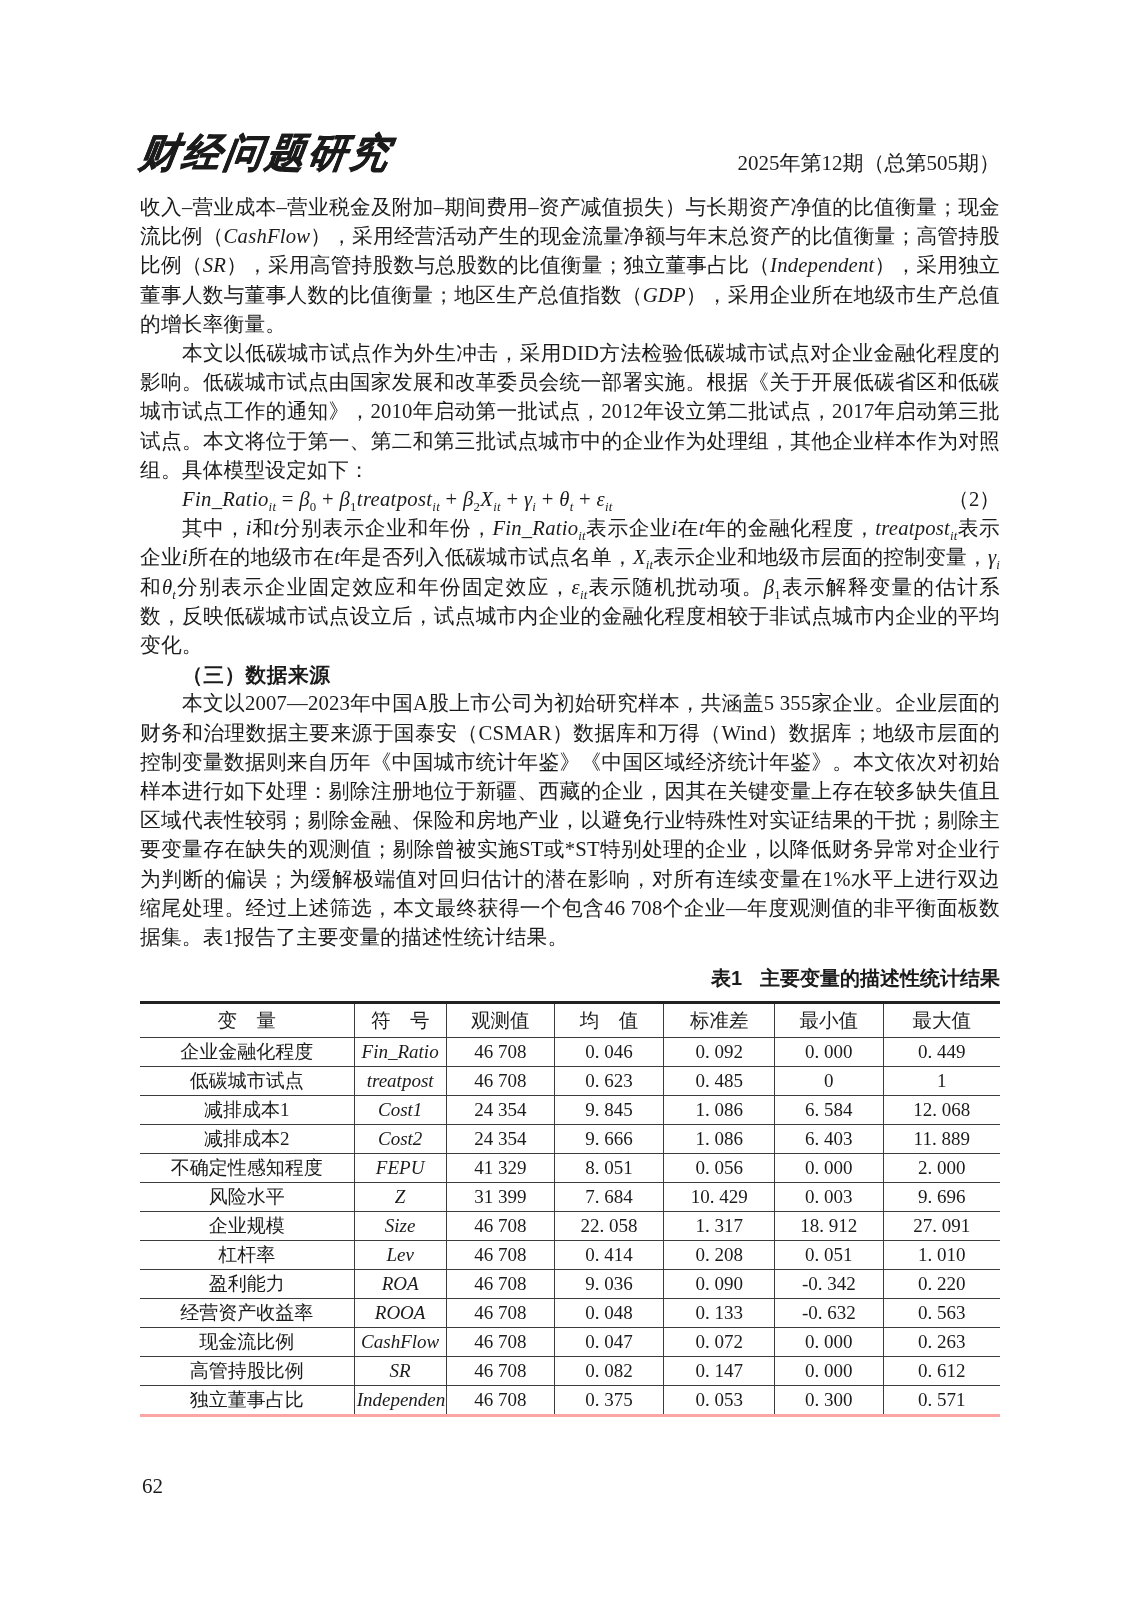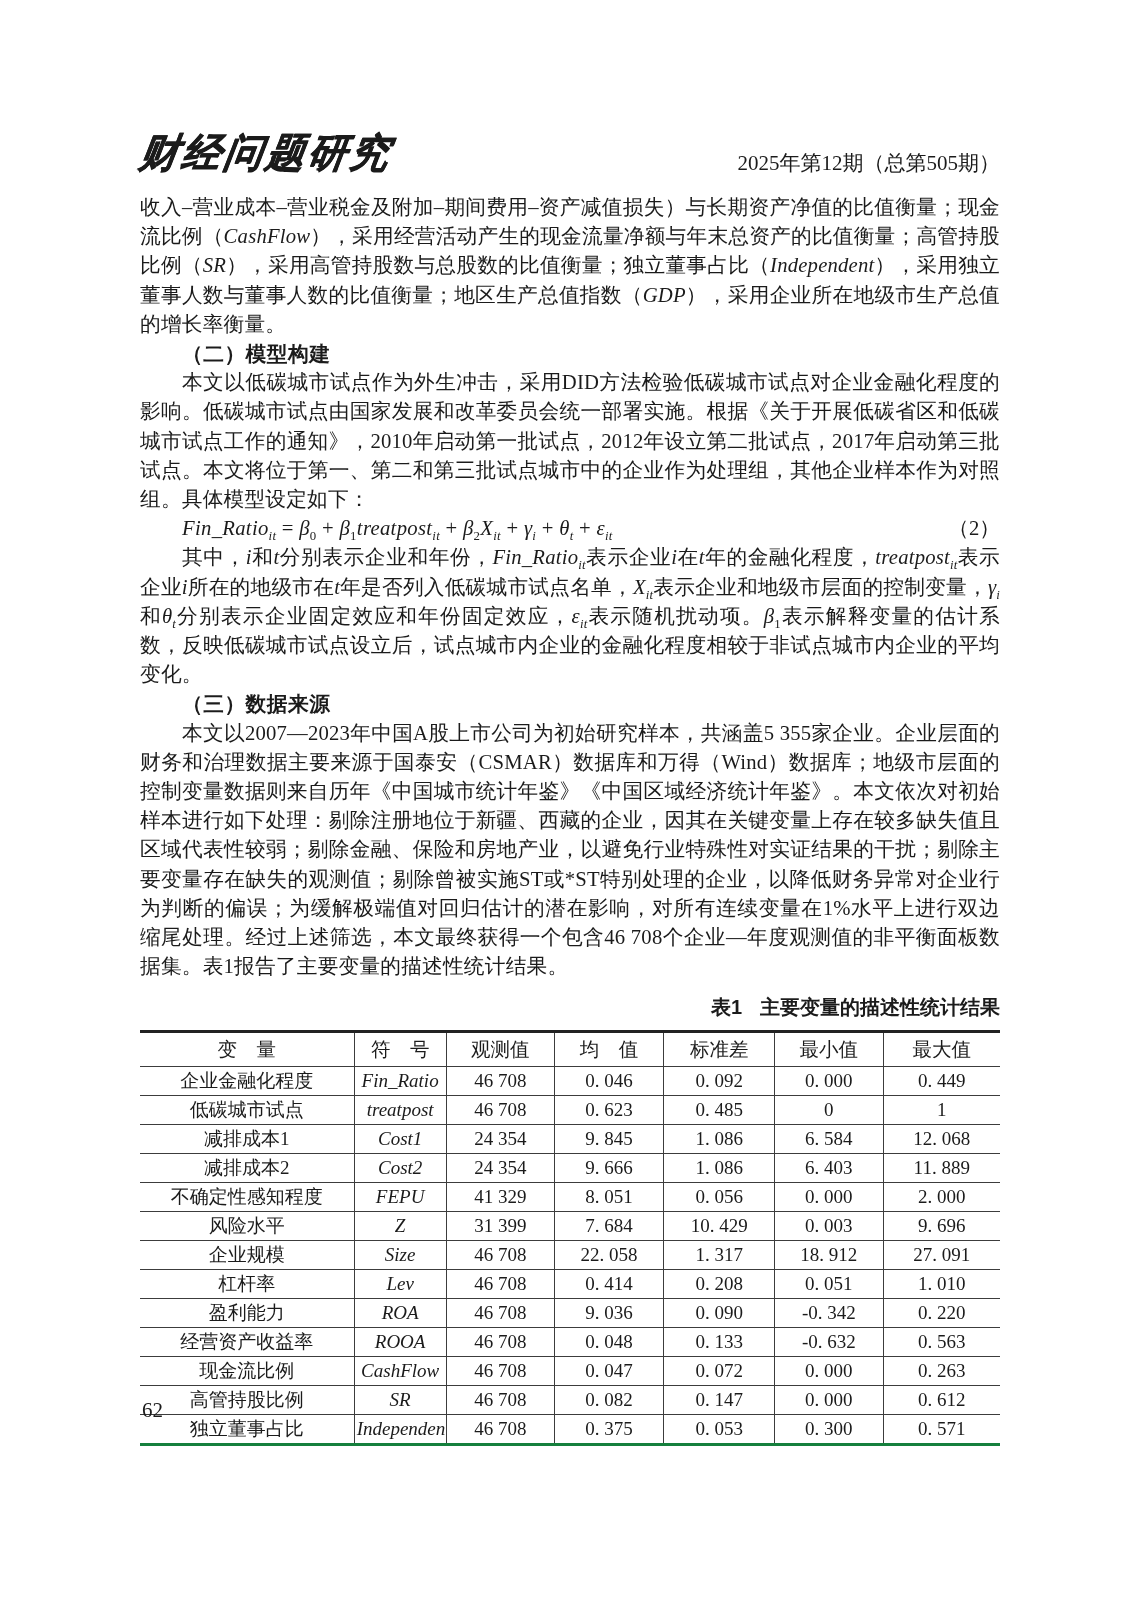--- a/index.html
+++ b/index.html
@@ -50,55 +50,54 @@
   .eq-num { font-size:20.7px; }
   
   .tbl-title {
     text-align:right; margin:13px 0 9px 0;
     font-size:20px; font-weight:bold;
     font-family:"Liberation Sans","DejaVu Sans",sans-serif;
   }
   .tbl-title .gap { display:inline-block; width:18px; }
   table.stats {
     width:100%; border-collapse:collapse; table-layout:fixed;
-    border-top:3px solid #222; border-bottom:3px solid #15803d;
+    border-top:3px solid #222; border-bottom:3px solid #fca5a5;
     font-size:19px;
   }
   table.stats th, table.stats td {
     border:1px solid #3c3c3c;
     text-align:center; vertical-align:middle;
     font-weight:normal; padding:0 2px;
     overflow:hidden; white-space:nowrap;
   }
   table.stats th { height:33px; font-size:19.5px; }
   table.stats td { height:28px; }
   table.stats tr > :first-child { border-left:none; }
   table.stats tr > :last-child  { border-right:none; }
   table.stats thead th { border-top:none; }
   table.stats tbody tr:last-child td { border-bottom:none; }
   .col-var {width:24.9%} .col-sym{width:10.7%} .col-obs{width:12.6%}
   .col-mean{width:12.7%} .col-sd{width:12.9%} .col-min{width:12.6%} .col-max{width:13.6%}
   td.sym { font-style:italic; }
   
-  .pageno { position:absolute; left:142px; top:1398px; font-size:21px; }
+  .pageno { position:absolute; left:142px; top:1474px; font-size:21px; }
 </style>
 </head>
 <body>
 
 <div class="page">
 
   <div class="hd">
     <span class="logo">财经问题研究</span>
     <span class="issue">2025年第12期（总第505期）</span>
   </div>
 
   <div class="art">
     <p class="para"><span>收入–营业成本–营业税金及附加–期间费用–资产减值损失）与长期资产净值的比值衡量；现金流比例（</span><span class="it">CashFlow</span><span>），采用经营活动产生的现金流量净额与年末总资产的比值衡量；高管持股比例（</span><span class="it">SR</span><span>），采用高管持股数与总股数的比值衡量；独立董事占比（</span><span class="it">Independent</span><span>），采用独立董事人数与董事人数的比值衡量；地区生产总值指数（</span><span class="it">GDP</span><span>），采用企业所在地级市生产总值的增长率衡量。</span></p>
 
-    <h3 class="sec-heading">（二）模型构建</h3>
 
     <p class="para indent"><span>本文以低碳城市试点作为外生冲击，采用DID方法检验低碳城市试点对企业金融化程度的影响。低碳城市试点由国家发展和改革委员会统一部署实施。根据《关于开展低碳省区和低碳城市试点工作的通知》，2010年启动第一批试点，2012年设立第二批试点，2017年启动第三批试点。本文将位于第一、第二和第三批试点城市中的企业作为处理组，其他企业样本作为对照组。具体模型设定如下：</span></p>
 
     <div class="eq-row">
       <span class="eq-body"><span class="it">Fin_Ratio</span><sub class="it">it</sub><span> = </span><span class="it">β</span><sub>0</sub><span> + </span><span class="it">β</span><sub>1</sub><span class="it">treatpost</span><sub class="it">it</sub><span> + </span><span class="it">β</span><sub>2</sub><span class="it">X</span><sub class="it">it</sub><span> + </span><span class="it">γ</span><sub class="it">i</sub><span> + </span><span class="it">θ</span><sub class="it">t</sub><span> + </span><span class="it">ε</span><sub class="it">it</sub></span>
       <span class="eq-num">（2）</span>
     </div>
 
     <p class="para" style="text-indent:42px;"><span>其中，</span><span class="it">i</span><span>和</span><span class="it">t</span><span>分别表示企业和年份，</span><span class="it">Fin_Ratio</span><sub class="it">it</sub><span>表示企业</span><span class="it">i</span><span>在</span><span class="it">t</span><span>年的金融化程度，</span><span class="it">treatpost</span><sub class="it">it</sub><span>表示企业</span><span class="it">i</span><span>所在的地级市在</span><span class="it">t</span><span>年是否列入低碳城市试点名单，</span><span class="it">X</span><sub class="it">it</sub><span>表示企业和地级市层面的控制变量，</span><span class="it">γ</span><sub class="it">i</sub><span>和</span><span class="it">θ</span><sub class="it">t</sub><span>分别表示企业固定效应和年份固定效应，</span><span class="it">ε</span><sub class="it">it</sub><span>表示随机扰动项。</span><span class="it">β</span><sub>1</sub><span>表示解释变量的估计系数，反映低碳城市试点设立后，试点城市内企业的金融化程度相较于非试点城市内企业的平均变化。</span></p>
 

